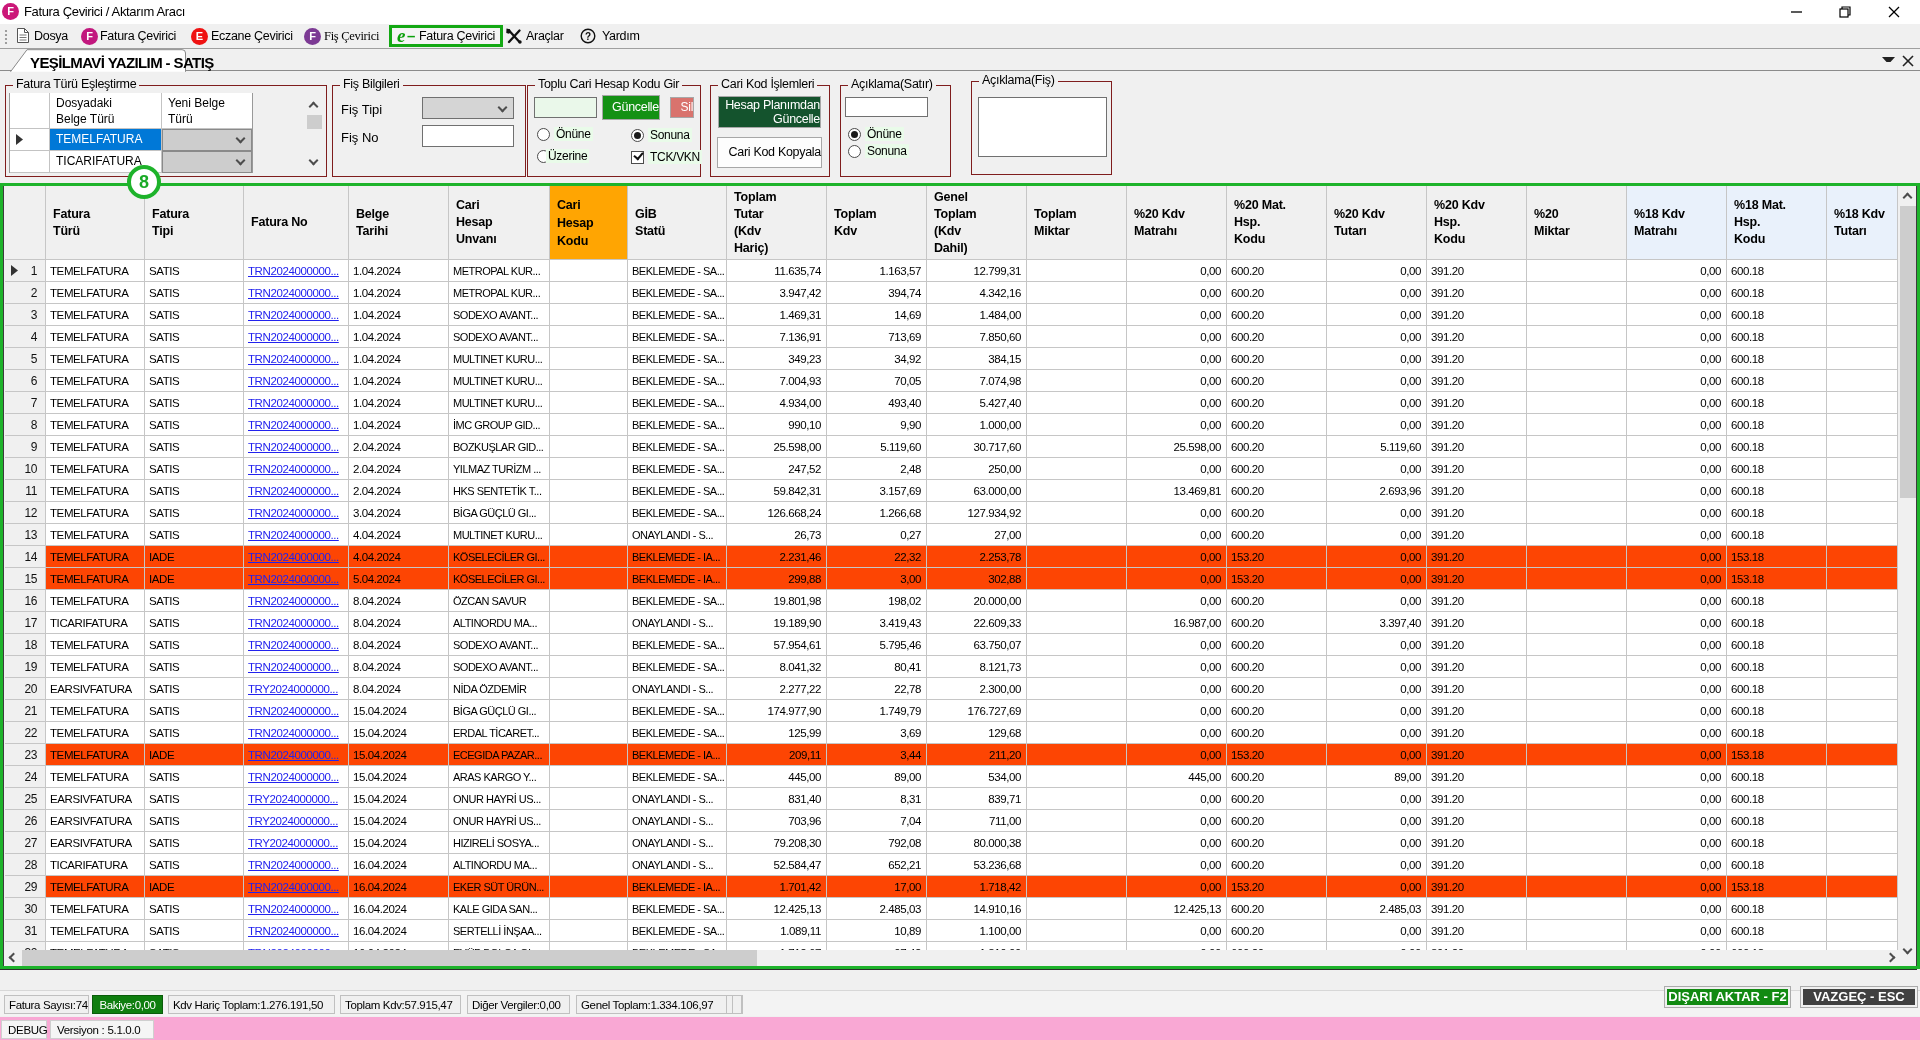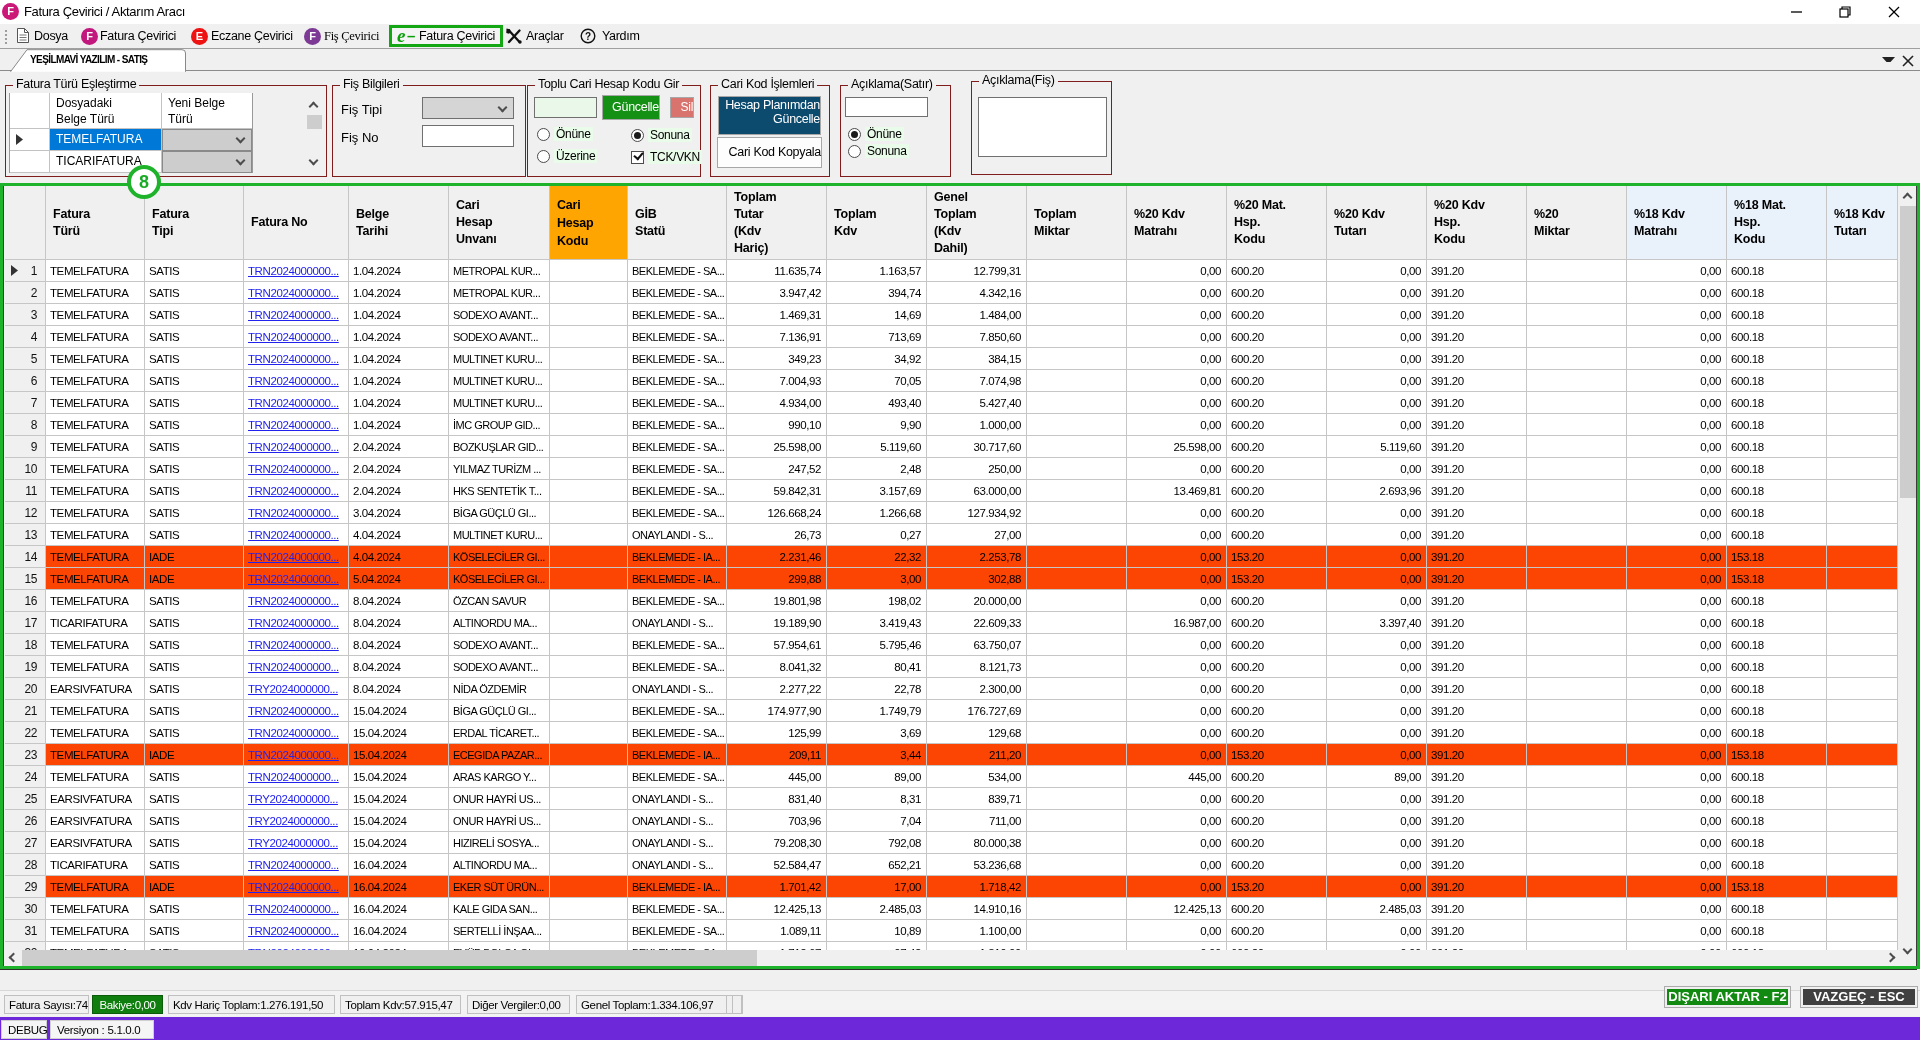--- a/index.html
+++ b/index.html
@@ -45,21 +45,21 @@
 tr.iade td.rh{background:#f0f0f0}
 .lnk{color:#2222ee;text-decoration:underline}
 
 .sbtrack{background:#f0f0f0}
 .sbthumb{background:#cdcdcd}
 
 #badge{left:127px;top:165px;width:34px;height:34px;border:4px solid #1eb32b;border-radius:50%;background:#fff;z-index:6;text-align:center;line-height:26px;font-size:18px;font-weight:bold;color:#19aa26}
 
 #sb1{left:0;top:990px;width:1920px;height:26px;background:#f3f3f3;border-top:1px solid #d7d7d7}
 .sbox{position:absolute;top:4px;height:19px;line-height:18px;border:1px solid #c0c0c0;background:#f0f0f0;font-size:11.5px;letter-spacing:-0.35px;padding:0 4px;white-space:nowrap;overflow:hidden}
-#sb2{left:0;top:1017px;width:1920px;height:23px;background:#6d28d9}
+#sb2{left:0;top:1017px;width:1920px;height:23px;background:#f9a8d4}
 .sbox2{position:absolute;top:3px;height:19px;line-height:18px;border:1px solid #cfcfcf;background:#f5f5f5;font-size:11.5px;letter-spacing:-0.3px;padding:0 6px;white-space:nowrap}
 .bigbtn{position:absolute;top:985px;height:22px;border:1px solid #ababab;background:#f0f0f0;padding:2px;z-index:7}
 .bigbtn .in{width:100%;height:100%;color:#fff;font-size:13px;font-weight:bold;text-align:center;line-height:15px}
 </style></head><body>
 <div class="abs" id="title">
 <div class="abs fcirc" style="left:2px;top:3px;width:17px;height:17px;background:#cb1778;font-size:11px;line-height:17px">F</div>
 <div class="abs" style="left:24px;top:4px;font-size:13px;letter-spacing:-0.35px">Fatura Çevirici / Aktarım Aracı</div>
 <svg class="abs" style="left:1789px;top:6px" width="120" height="12" viewBox="0 0 120 12">
       <line x1="2" y1="6" x2="13" y2="6" stroke="#000" stroke-width="1.3"></line>
       <rect x="51" y="3" width="8" height="8" fill="none" stroke="#000" stroke-width="1.2"></rect>
@@ -105,21 +105,21 @@
 <svg class="abs" style="left:580px;top:4px" width="16" height="16" viewBox="0 0 16 16">
       <circle cx="8" cy="8" r="6.8" fill="none" stroke="#111" stroke-width="1.4"></circle>
       <text x="8" y="11.5" font-size="10" font-weight="bold" text-anchor="middle" fill="#111" font-family="Liberation Sans">?</text>
     </svg>
 <div class="abs mi" style="left:602px;">Yardım</div>
 </div>
 <div class="abs" style="left:0;top:70px;width:1920px;height:1px;background:#8b8b8b;z-index:1"></div>
 <svg class="abs" style="left:10px;top:49px;z-index:2" width="177" height="23" viewBox="0 0 177 23">
     <path d="M0.5 22.8 L17 0.7 L172 0.7 Q175.5 0.7 175.5 4 L175.5 22.8" fill="#fff" stroke="#888" stroke-width="1"></path>
   </svg>
-<div class="abs" style="left:30px;top:54px;font-size:10px;letter-spacing:-0.6px;font-weight:bold;z-index:3">YEŞİLMAVİ YAZILIM - SATIŞ</div>
+<div class="abs" style="left:30px;top:54px;font-size:15px;letter-spacing:-0.6px;font-weight:bold;z-index:3">YEŞİLMAVİ YAZILIM - SATIŞ</div>
 <svg class="abs" style="left:1881px;top:55px" width="34" height="12" viewBox="0 0 34 12">
     <path d="M1 2 h13 l-4.5 5 h-4 z" fill="#222"></path>
     <line x1="22" y1="1" x2="32" y2="11" stroke="#222" stroke-width="1.6"></line>
     <line x1="32" y1="1" x2="22" y2="11" stroke="#222" stroke-width="1.6"></line>
   </svg>
 <div class="abs gb" style="left:5px;top:85px;width:322px;height:92px">
 <div class="lbl">Fatura  Türü  Eşleştirme</div>
 <div class="abs" style="left:3px;top:7px;width:244px;height:80px;border:1px solid #999;background:#fff"></div>
 <div class="abs" style="left:4px;top:7px;width:40px;height:36px;border-right:1px solid #c3c3c3;border-bottom:1px solid #c3c3c3;background:#fff"></div>
 <div class="abs" style="left:44px;top:7px;width:112px;height:36px;border-right:1px solid #c3c3c3;border-bottom:1px solid #c3c3c3;background:#fff;font-size:12px;line-height:16px;padding:2px 0 0 6px">Dosyadaki<br>Belge Türü</div>
@@ -154,27 +154,27 @@
 <div class="abs gb" style="left:527px;top:85px;width:174px;height:92px">
 <div class="lbl">Toplu Cari Hesap Kodu Gir</div>
 <div class="abs gtbx" style="left:6px;top:11px;width:63px;height:21px"></div>
 <div class="abs btn" style="left:74px;top:9px;width:58px;height:25px;background:#149114"><span style="line-height:23px">Güncelle</span></div>
 <div class="abs btn" style="left:142px;top:11px;width:24px;height:21px;background:#d9736d"><span style="line-height:19px;font-size:12px">Sil</span></div>
 <div class="abs radio" style="left:9px;top:42px"></div>
 <div class="abs rlbl" style="left:26px;top:41px">Önüne</div>
 <div class="abs radio on" style="left:103px;top:43px"></div>
 <div class="abs rlbl" style="left:120px;top:42px">Sonuna</div>
 <div class="abs radio" style="left:9px;top:64px"></div>
-<div class="abs rlbl" style="left:26px;top:63px">Üzerine</div>
+<div class="abs rlbl" style="left:18px;top:63px">Üzerine</div>
 <div class="abs cb" style="left:103px;top:65px"></div>
 <div class="abs rlbl" style="left:120px;top:64px">TCK/VKN</div>
 </div>
 <div class="abs gb" style="left:710px;top:85px;width:120px;height:92px">
 <div class="lbl">Cari Kod İşlemleri</div>
-<div class="abs btn" style="left:7px;top:10px;width:103px;height:39px;background:#0c4a6e">
+<div class="abs btn" style="left:7px;top:10px;width:103px;height:32px;background:#14532d">
       <span style="display:block;line-height:14px;padding-top:1px">Hesap Planımdan<br>Güncelle</span>
     </div>
 <div class="abs btn" style="left:6px;top:51px;width:105px;height:31px;background:#fdfdfd;color:#000"><span style="line-height:29px">Cari Kod Kopyala</span></div>
 </div>
 <div class="abs gb" style="left:840px;top:85px;width:111px;height:92px">
 <div class="lbl">Açıklama(Satır)</div>
 <div class="abs tbx" style="left:4px;top:11px;width:83px;height:20px"></div>
 <div class="abs radio on" style="left:7px;top:42px"></div>
 <div class="abs rlbl" style="left:24px;top:41px">Önüne</div>
 <div class="abs radio" style="left:7px;top:59px"></div>

